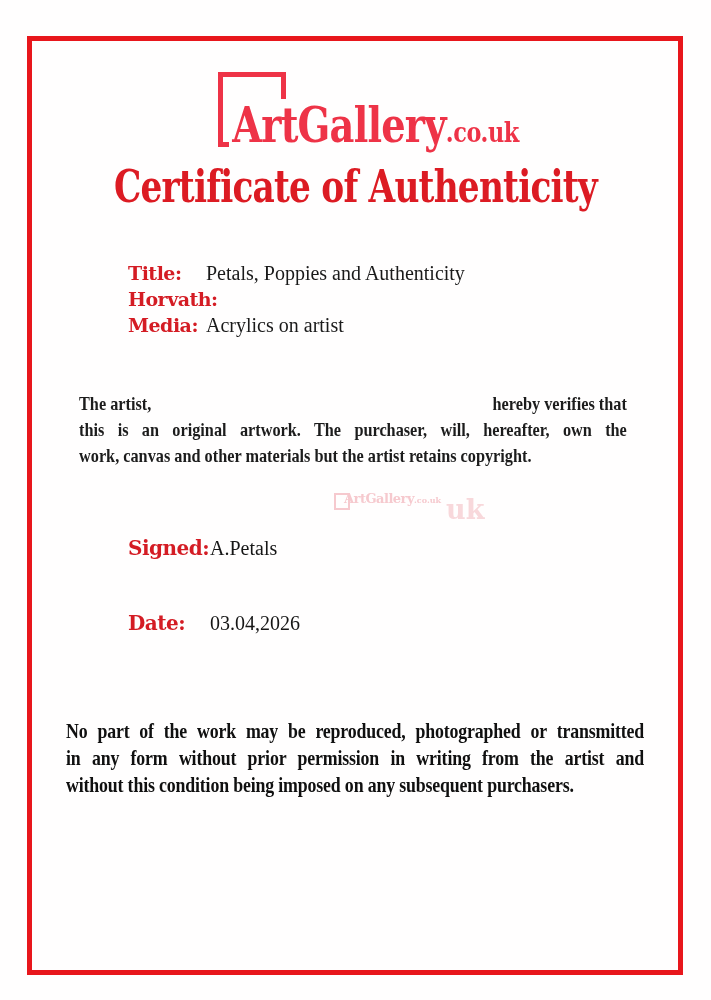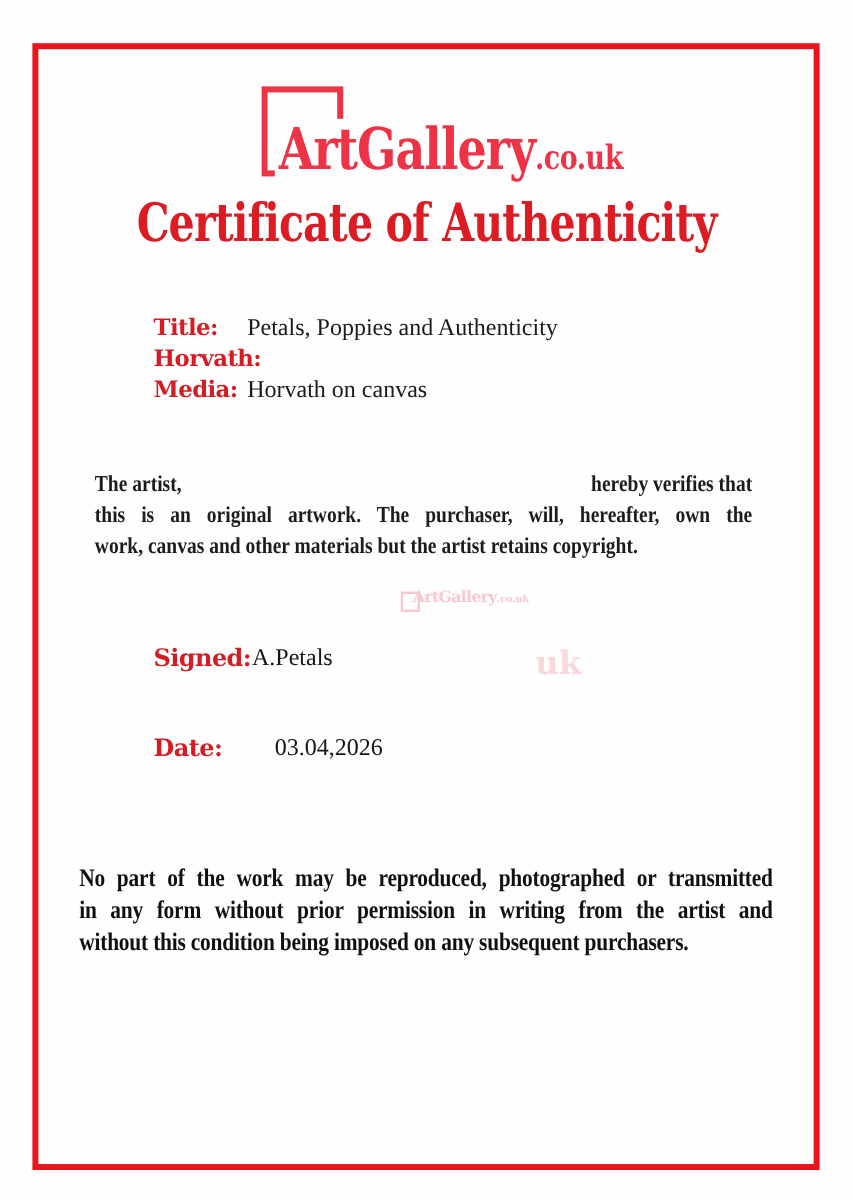--- a/index.html
+++ b/index.html
@@ -61,26 +61,26 @@
     color:#f6c9ce;line-height:1;white-space:nowrap;
   }
   .wm-square{
     width:12px;height:13px;border:2px solid #f6c9ce;margin-right:-6px;
     align-self:flex-start;margin-top:1px;
   }
   .wm-main{font-weight:bold;font-size:13px;letter-spacing:-0.5px;}
   .wm-suffix{font-weight:bold;font-size:8px;}
   .wm-uk{
     position:absolute;left:446px;top:496px;font-weight:bold;font-size:27px;
-    color:#f8d8db;line-height:1;margin-top:44px;
+    color:#f8d8db;line-height:1;
   }
   
   .sign-row{position:absolute;left:128px;display:flex;align-items:flex-end;}
   .sign-row.signed{top:536px;}
-  .sign-row.dated{top:611px;gap:19px;}
+  .sign-row.dated{top:611px;}
   .sign-label{
     width:82px;font-weight:bold;font-size:20px;letter-spacing:-0.5px;
     color:#d41c24;font-family:"DejaVu Serif",serif;
   }
   .sign-value{
     font-family:"Liberation Serif",serif;font-size:20px;color:#161616;
   }
   
   .footer-par{
     position:absolute;left:66px;top:718px;width:680px;
@@ -107,21 +107,21 @@
   <div class="fields">
     <div class="field-row">
       <span class="field-label">Title:</span>
       <span class="field-value">Petals, Poppies and Authenticity</span>
     </div>
     <div class="field-row">
       <span class="field-label">Horvath:</span>
     </div>
     <div class="field-row">
       <span class="field-label">Media:</span>
-      <span class="field-value">Horvath on canvas</span>
+      <span class="field-value">Acrylics on artist</span>
     </div>
   </div>
 
   <div class="body-par">
     <div class="body-line1">
       <span>The artist,</span>
       <span>hereby verifies that</span>
     </div>
     <div class="just">this is an original artwork. The purchaser, will, hereafter, own the</div>
     <div>work, canvas and other materials but the artist retains copyright.</div>

